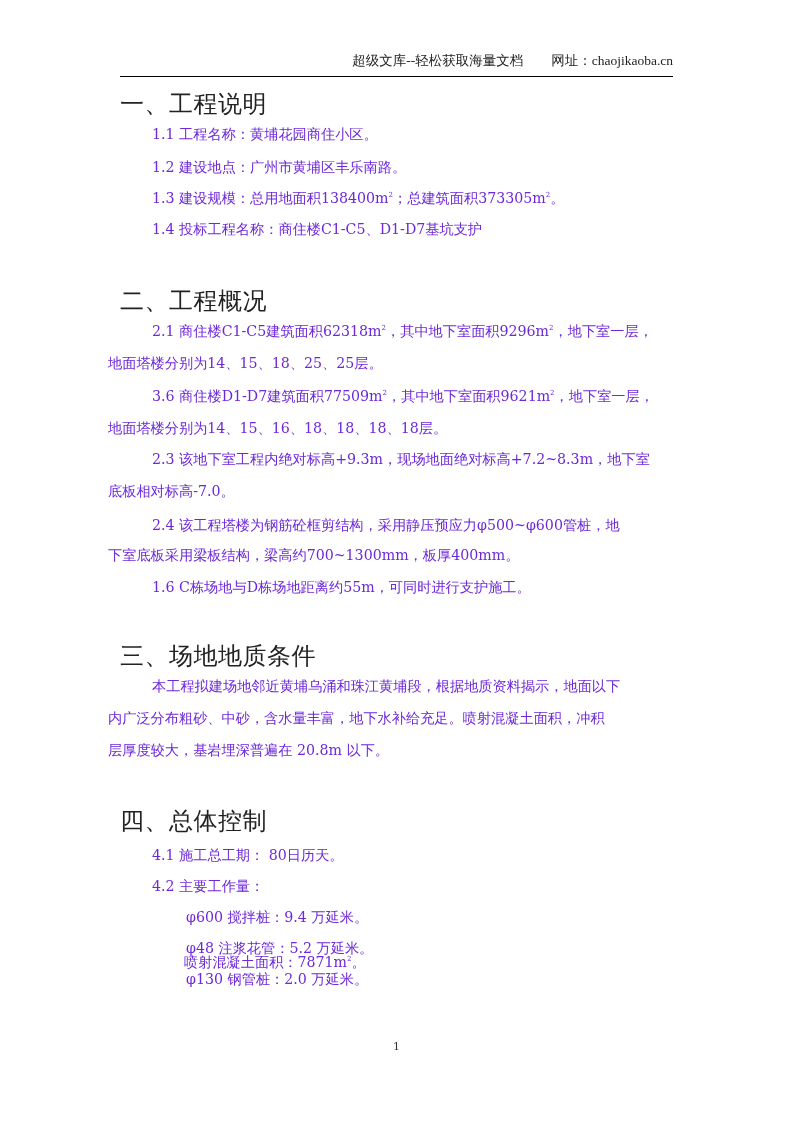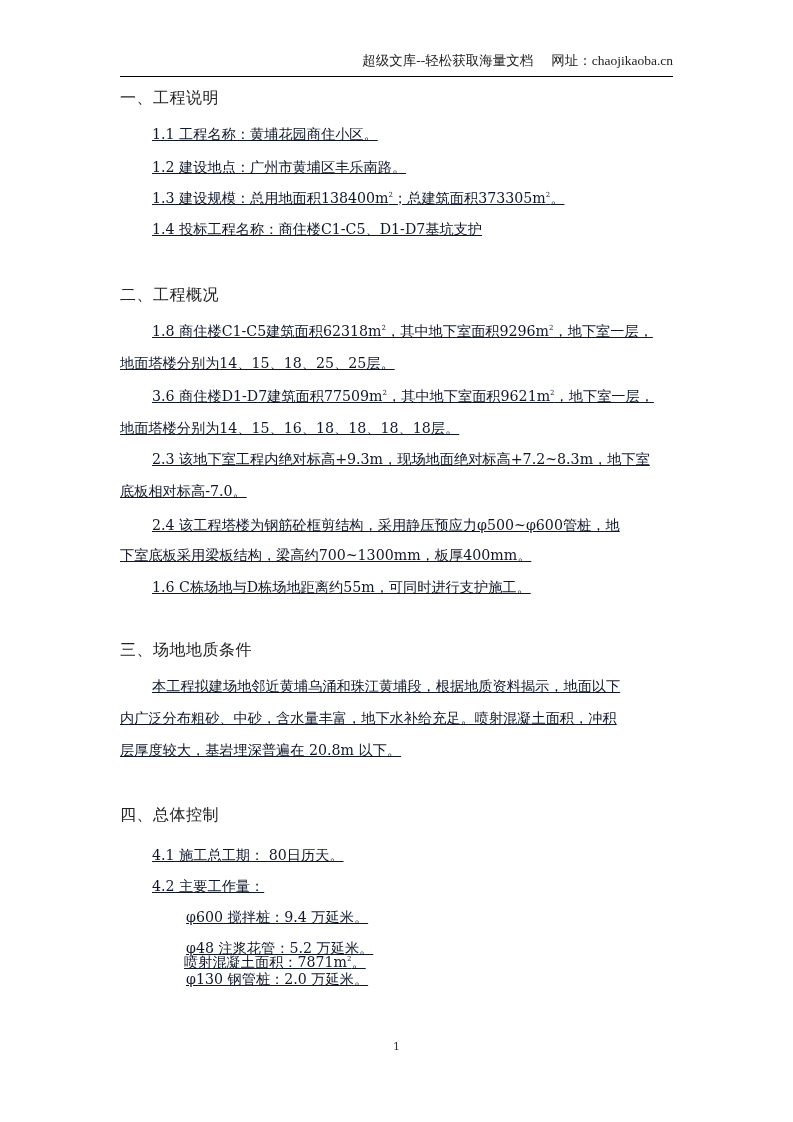--- a/index.html
+++ b/index.html
@@ -1,46 +1,46 @@
 <!DOCTYPE html>
 <html><head>
 <meta charset="utf-8">
 <style>
   html, body { margin: 0; padding: 0; background: #ffffff; }
   body { width: 793px; height: 1122px; position: relative; overflow: hidden;
          font-family: "DejaVu Serif", "Liberation Serif", serif; color: #1a1a1a; }
   .header { position: absolute; left: 120px; top: 52px; width: 553px; height: 24px;
             text-align: right; font-size: 13.5px; color: #222; font-family: "Liberation Serif", "DejaVu Serif", serif; }
-  .header .site { margin-left: 18px; }
+  .header .site { margin-left: 28px; }
   .header-rule { position: absolute; left: 120px; top: 76px; width: 553px; height: 1px; background: #000; }
-  .h { position: absolute; left: 120px; font-size: 16px; color: #222; letter-spacing: 0.5px; }
-  .line { position: absolute; font-size: 14.2px; white-space: nowrap; color: #0f172a; text-decoration: underline; }
+  .h { position: absolute; left: 120px; font-size: 24px; color: #222; letter-spacing: 0.5px; }
+  .line { position: absolute; font-size: 14.2px; white-space: nowrap; color: #6d28d9; }
   .ind1 { left: 152px; }
-  .ind0 { left: 120px; text-align: center; }
+  .ind0 { left: 108px; text-align: center; }
   .ind2 { left: 186px; }
   .ind2b { left: 184px; }
   sup { font-size: 7px; vertical-align: 6px; }
   .page-num { position: absolute; left: 393px; top: 1040px; font-size: 11px; color: #333; }
 </style>
 </head>
 <body>
 
 <div class="header">
   <span>超级文库--轻松获取海量文档</span><span class="site">网址：chaojikaoba.cn</span>
 </div>
 <div class="header-rule"></div>
 
 <div class="h" style="top:88px">一、工程说明</div>
 <div class="line ind1" style="top:125px">1.1 工程名称：黄埔花园商住小区。</div>
 <div class="line ind1" style="top:158px">1.2 建设地点：广州市黄埔区丰乐南路。</div>
 <div class="line ind1" style="top:189px"><span>1.3 建设规模：总用地面积138400m</span><sup>2</sup><span>；总建筑面积373305m</span><sup>2</sup><span>。</span></div>
 <div class="line ind1" style="top:220px">1.4 投标工程名称：商住楼C1-C5、D1-D7基坑支护</div>
 
 <div class="h" style="top:285px">二、工程概况</div>
-<div class="line ind1" style="top:322px"><span>1.8 商住楼C1-C5建筑面积62318m</span><sup>2</sup><span>，其中地下室面积9296m</span><sup>2</sup><span>，地下室一层，</span></div>
+<div class="line ind1" style="top:322px"><span>2.1 商住楼C1-C5建筑面积62318m</span><sup>2</sup><span>，其中地下室面积9296m</span><sup>2</sup><span>，地下室一层，</span></div>
 <div class="line ind0" style="top:354px">地面塔楼分别为14、15、18、25、25层。</div>
 <div class="line ind1" style="top:387px"><span>3.6 商住楼D1-D7建筑面积77509m</span><sup>2</sup><span>，其中地下室面积9621m</span><sup>2</sup><span>，地下室一层，</span></div>
 <div class="line ind0" style="top:419px">地面塔楼分别为14、15、16、18、18、18、18层。</div>
 <div class="line ind1" style="top:450px">2.3 该地下室工程内绝对标高+9.3m，现场地面绝对标高+7.2~8.3m，地下室</div>
 <div class="line ind0" style="top:482px">底板相对标高-7.0。</div>
 <div class="line ind1" style="top:516px">2.4 该工程塔楼为钢筋砼框剪结构，采用静压预应力φ500~φ600管桩，地</div>
 <div class="line ind0" style="top:546px">下室底板采用梁板结构，梁高约700~1300mm，板厚400mm。</div>
 <div class="line ind1" style="top:578px">1.6 C栋场地与D栋场地距离约55m，可同时进行支护施工。</div>
 
 <div class="h" style="top:640px">三、场地地质条件</div>

